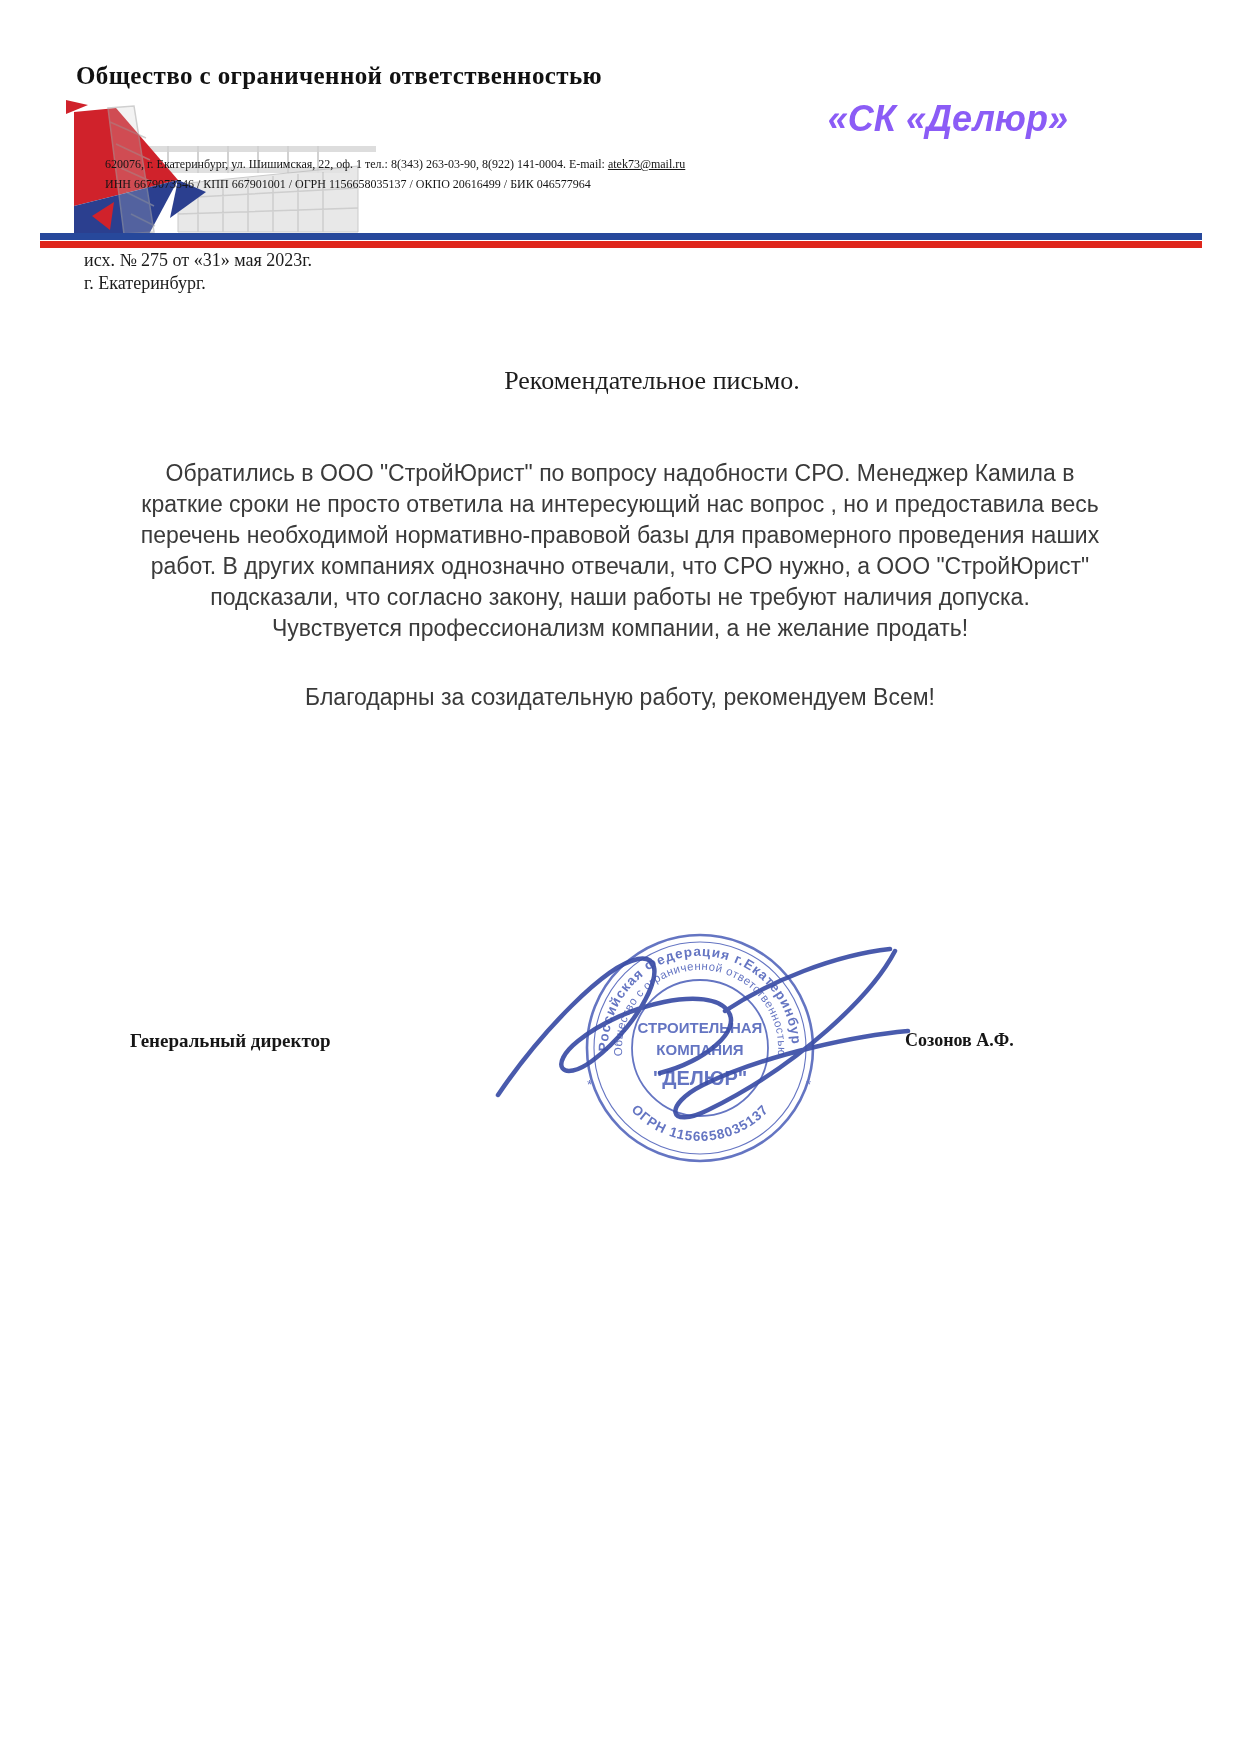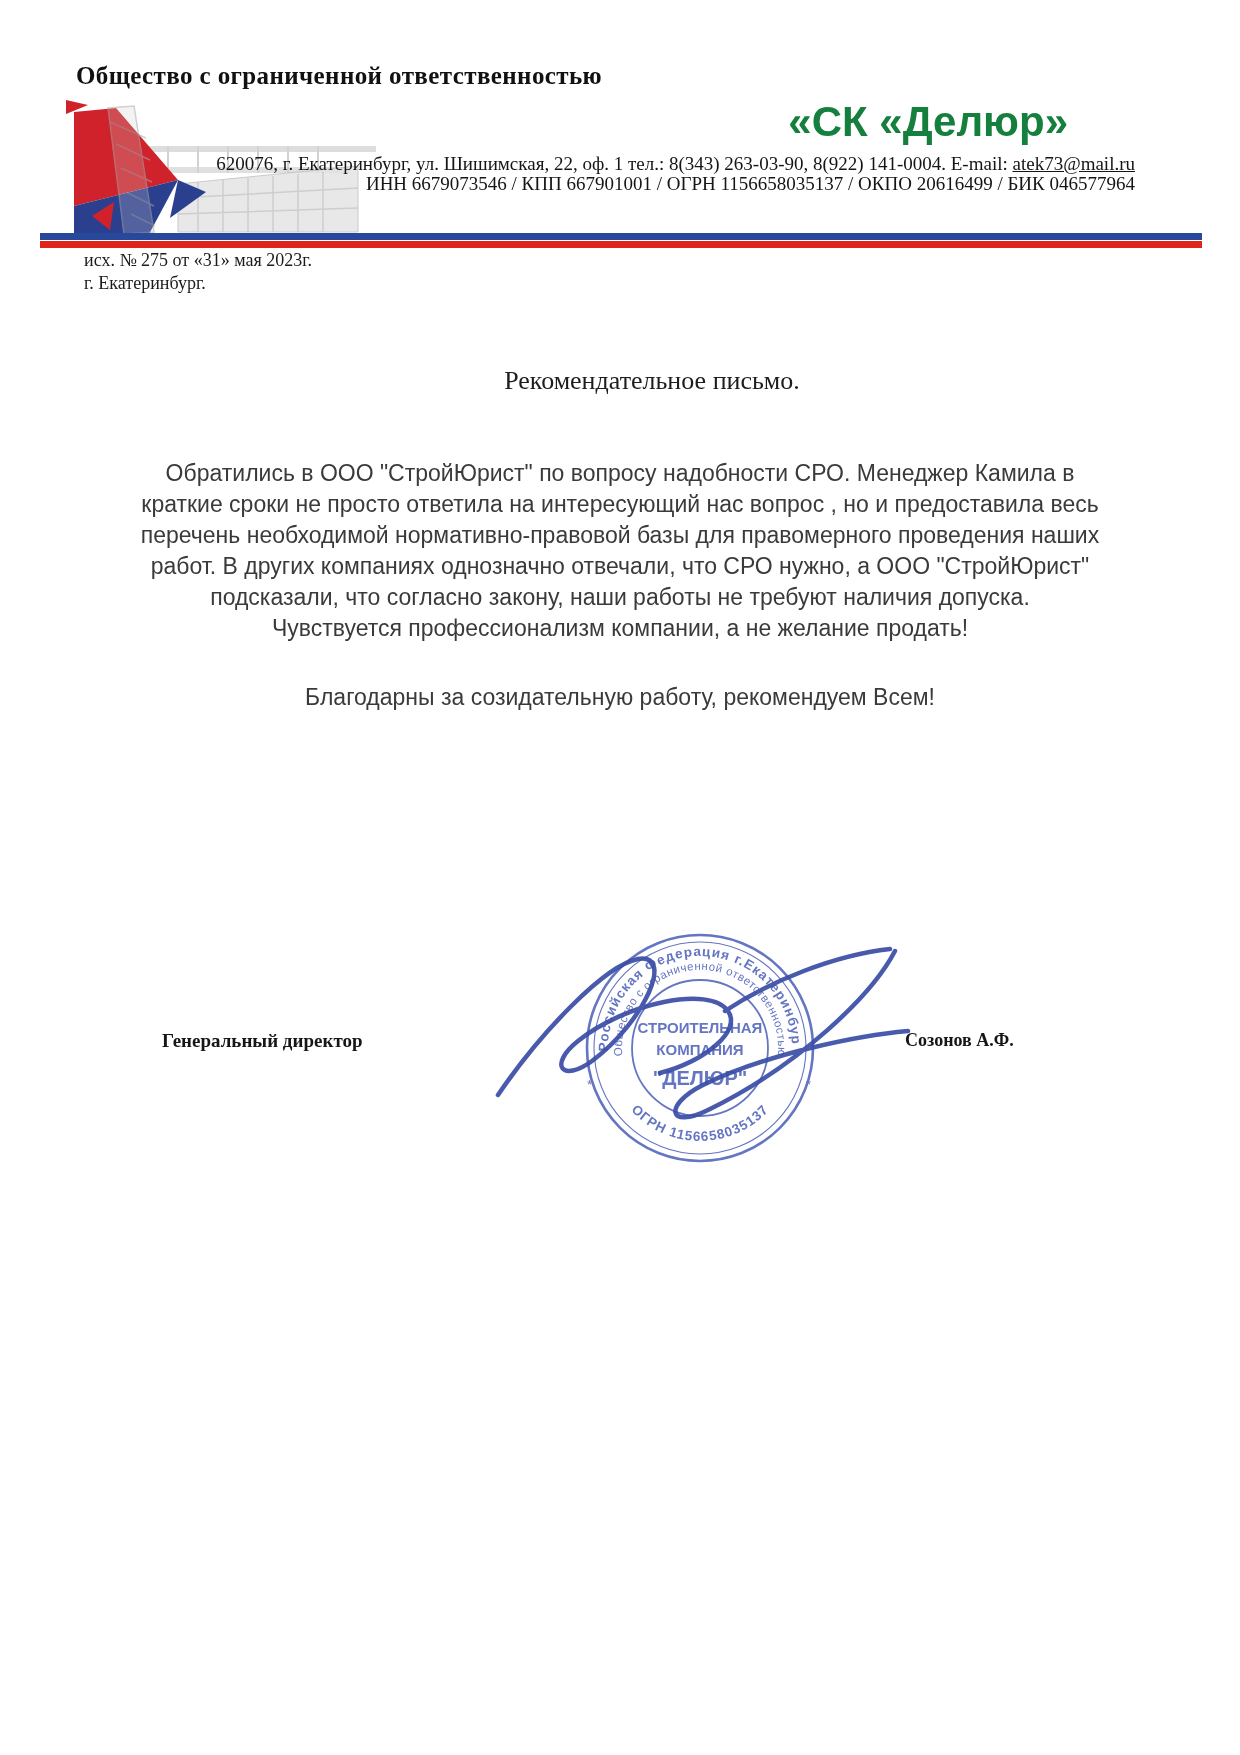--- a/index.html
+++ b/index.html
@@ -13,26 +13,26 @@
     color:#1a1a1a;
   }
   .org-type{
     position:absolute; left:76px; top:62px;
     font-size:25px; font-weight:bold; letter-spacing:.4px;
     color:#111;
   }
   .company-name{
     position:absolute; right:172px; top:98px;
     font-family:"Liberation Sans", sans-serif;
-    font-size:42px; font-weight:bold; 
-    color:#15803d; white-space:nowrap;
+    font-size:36px; font-weight:bold; font-style:italic;
+    color:#8b5cf6; white-space:nowrap;
   }
   .contact-block{
     position:absolute; left:105px; top:154px; width:1030px;
-    text-align:right; font-size:19px; line-height:20px; color:#151515;
+    text-align:left; font-size:12px; line-height:20px; color:#151515;
   }
   .contact-line{white-space:nowrap;}
   .email-link{text-decoration:underline; color:#151515;}
   .separator{position:absolute; left:40px; top:233px; width:1162px;}
   .sep-blue{height:7px; background:#27489b; margin-bottom:1px;}
   .sep-red{height:7px; background:#df251b;}
   .ref-block{
     position:absolute; left:84px; top:249px;
     font-size:18px; line-height:23px; color:#1c1c1c;
   }
@@ -48,21 +48,21 @@
     white-space:pre-line;
   }
   .letter-closing{
     position:absolute; left:85px; top:660px; width:1070px;
     text-align:center;
     font-family:"Liberation Sans", sans-serif;
     font-size:23px; color:#3a3a3a;margin-top:24px;
   }
   .sig-title{
     position:absolute; left:130px; top:1030px;
-    font-size:19px; font-weight:bold; color:#161616;margin-left:32px;
+    font-size:19px; font-weight:bold; color:#161616;
   }
   .sig-name{
     position:absolute; left:905px; top:1030px;
     font-size:18px; font-weight:bold; color:#161616;
   }
   .logo-svg{position:absolute; left:58px; top:96px;}
   .stamp-svg{position:absolute; left:470px; top:903px;}
   .stamp-text{
     font-family:"Liberation Sans", sans-serif;
     fill:#4a5db8;

